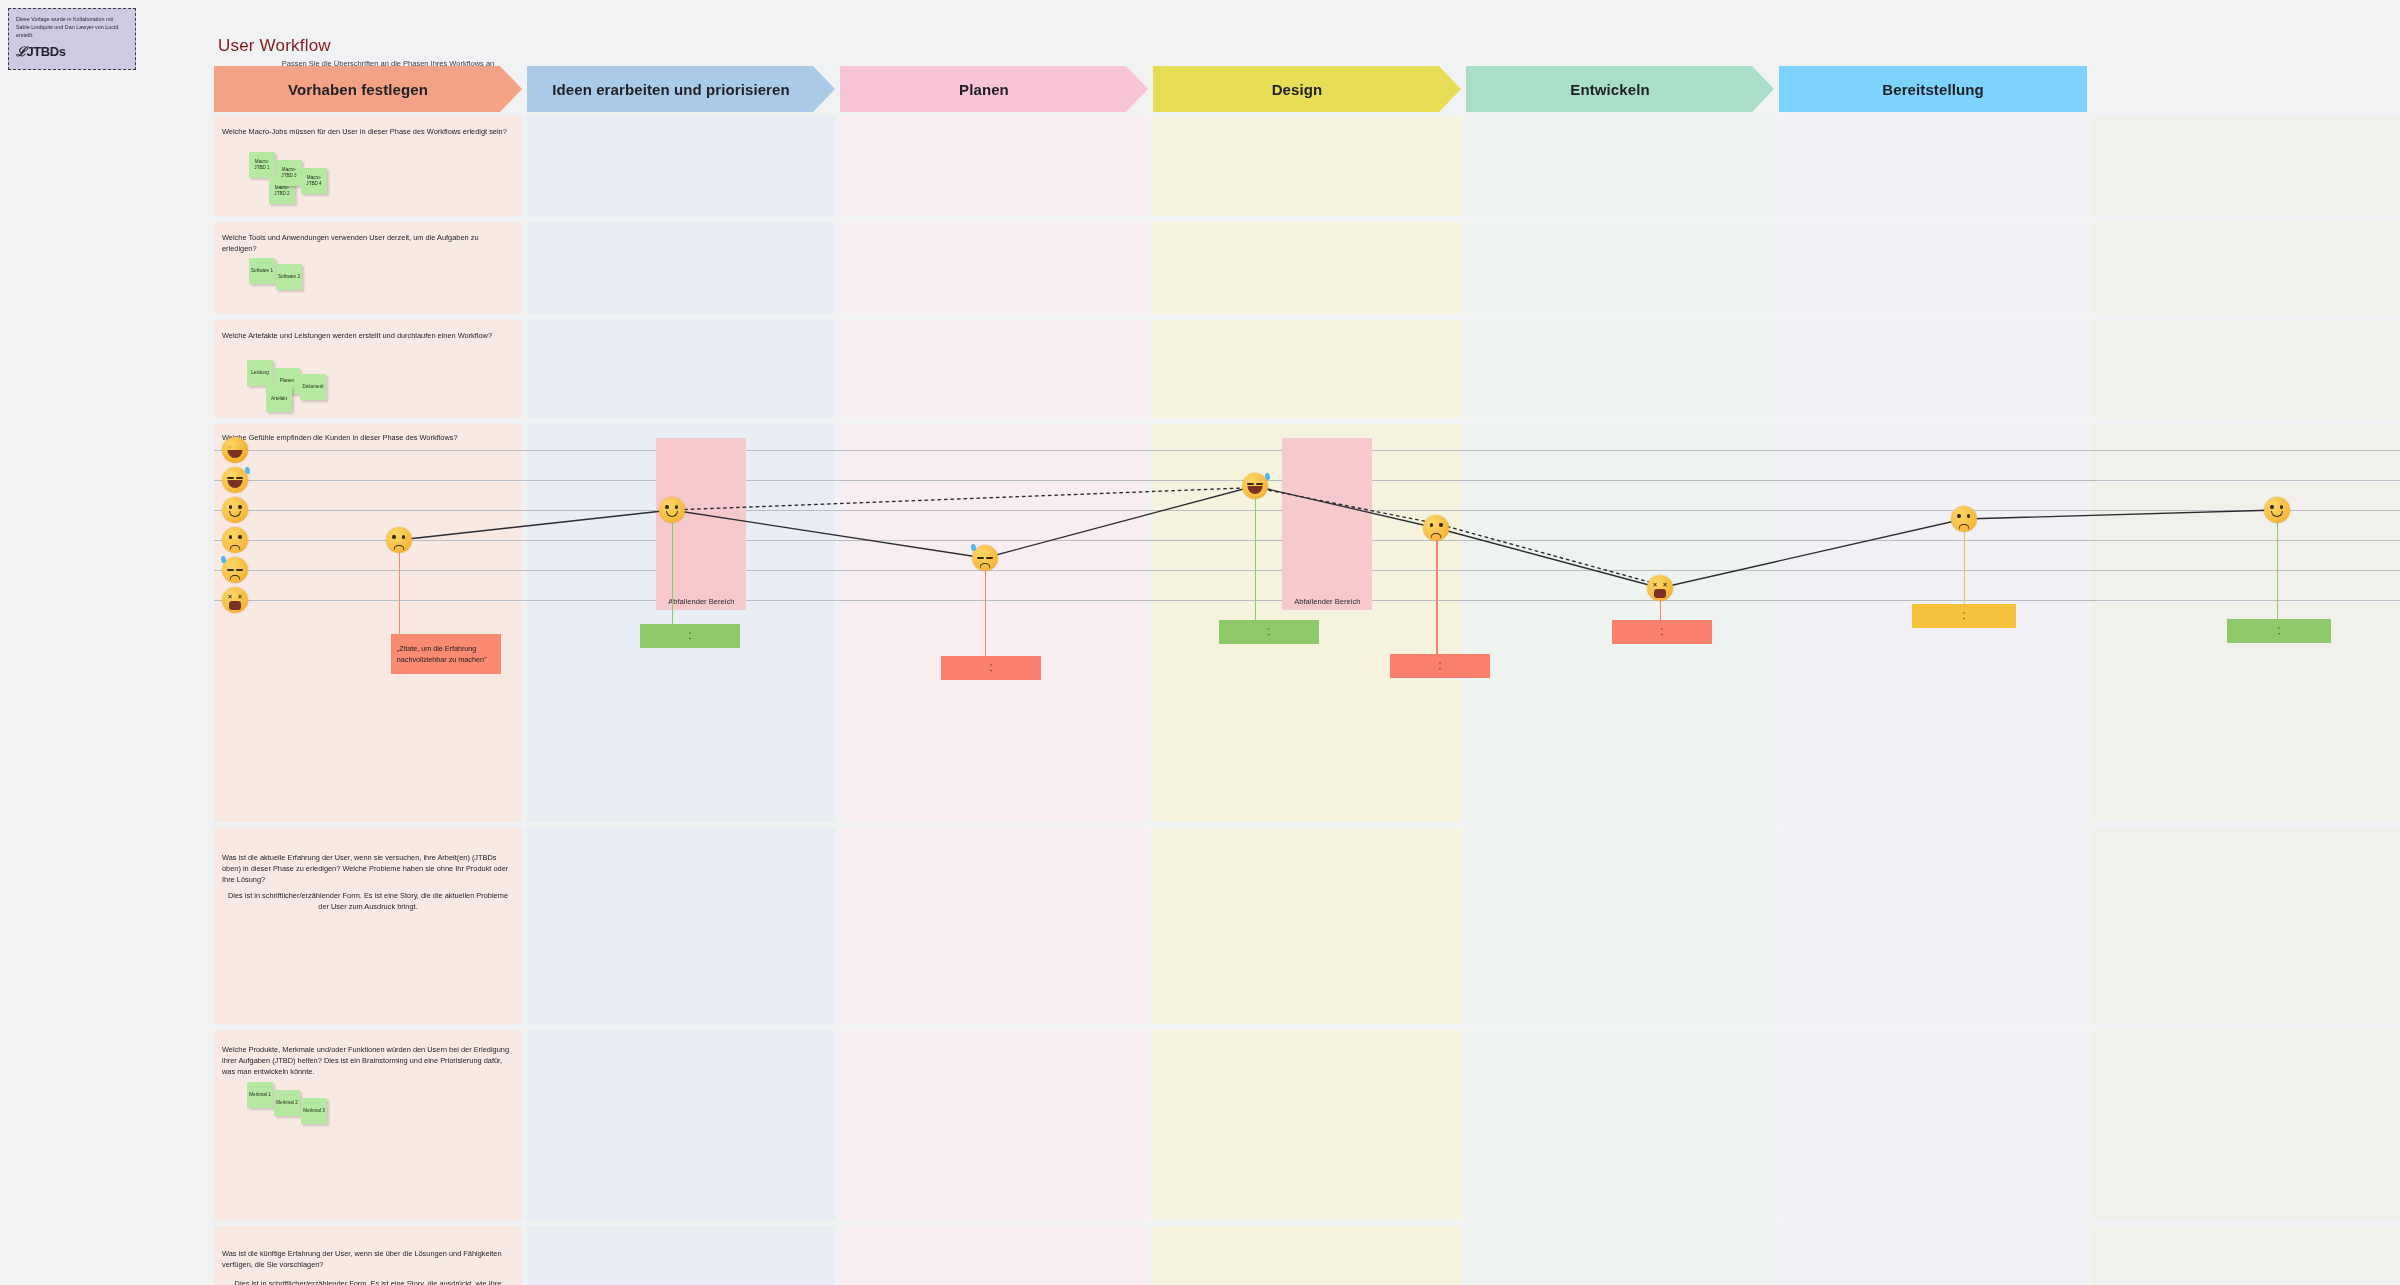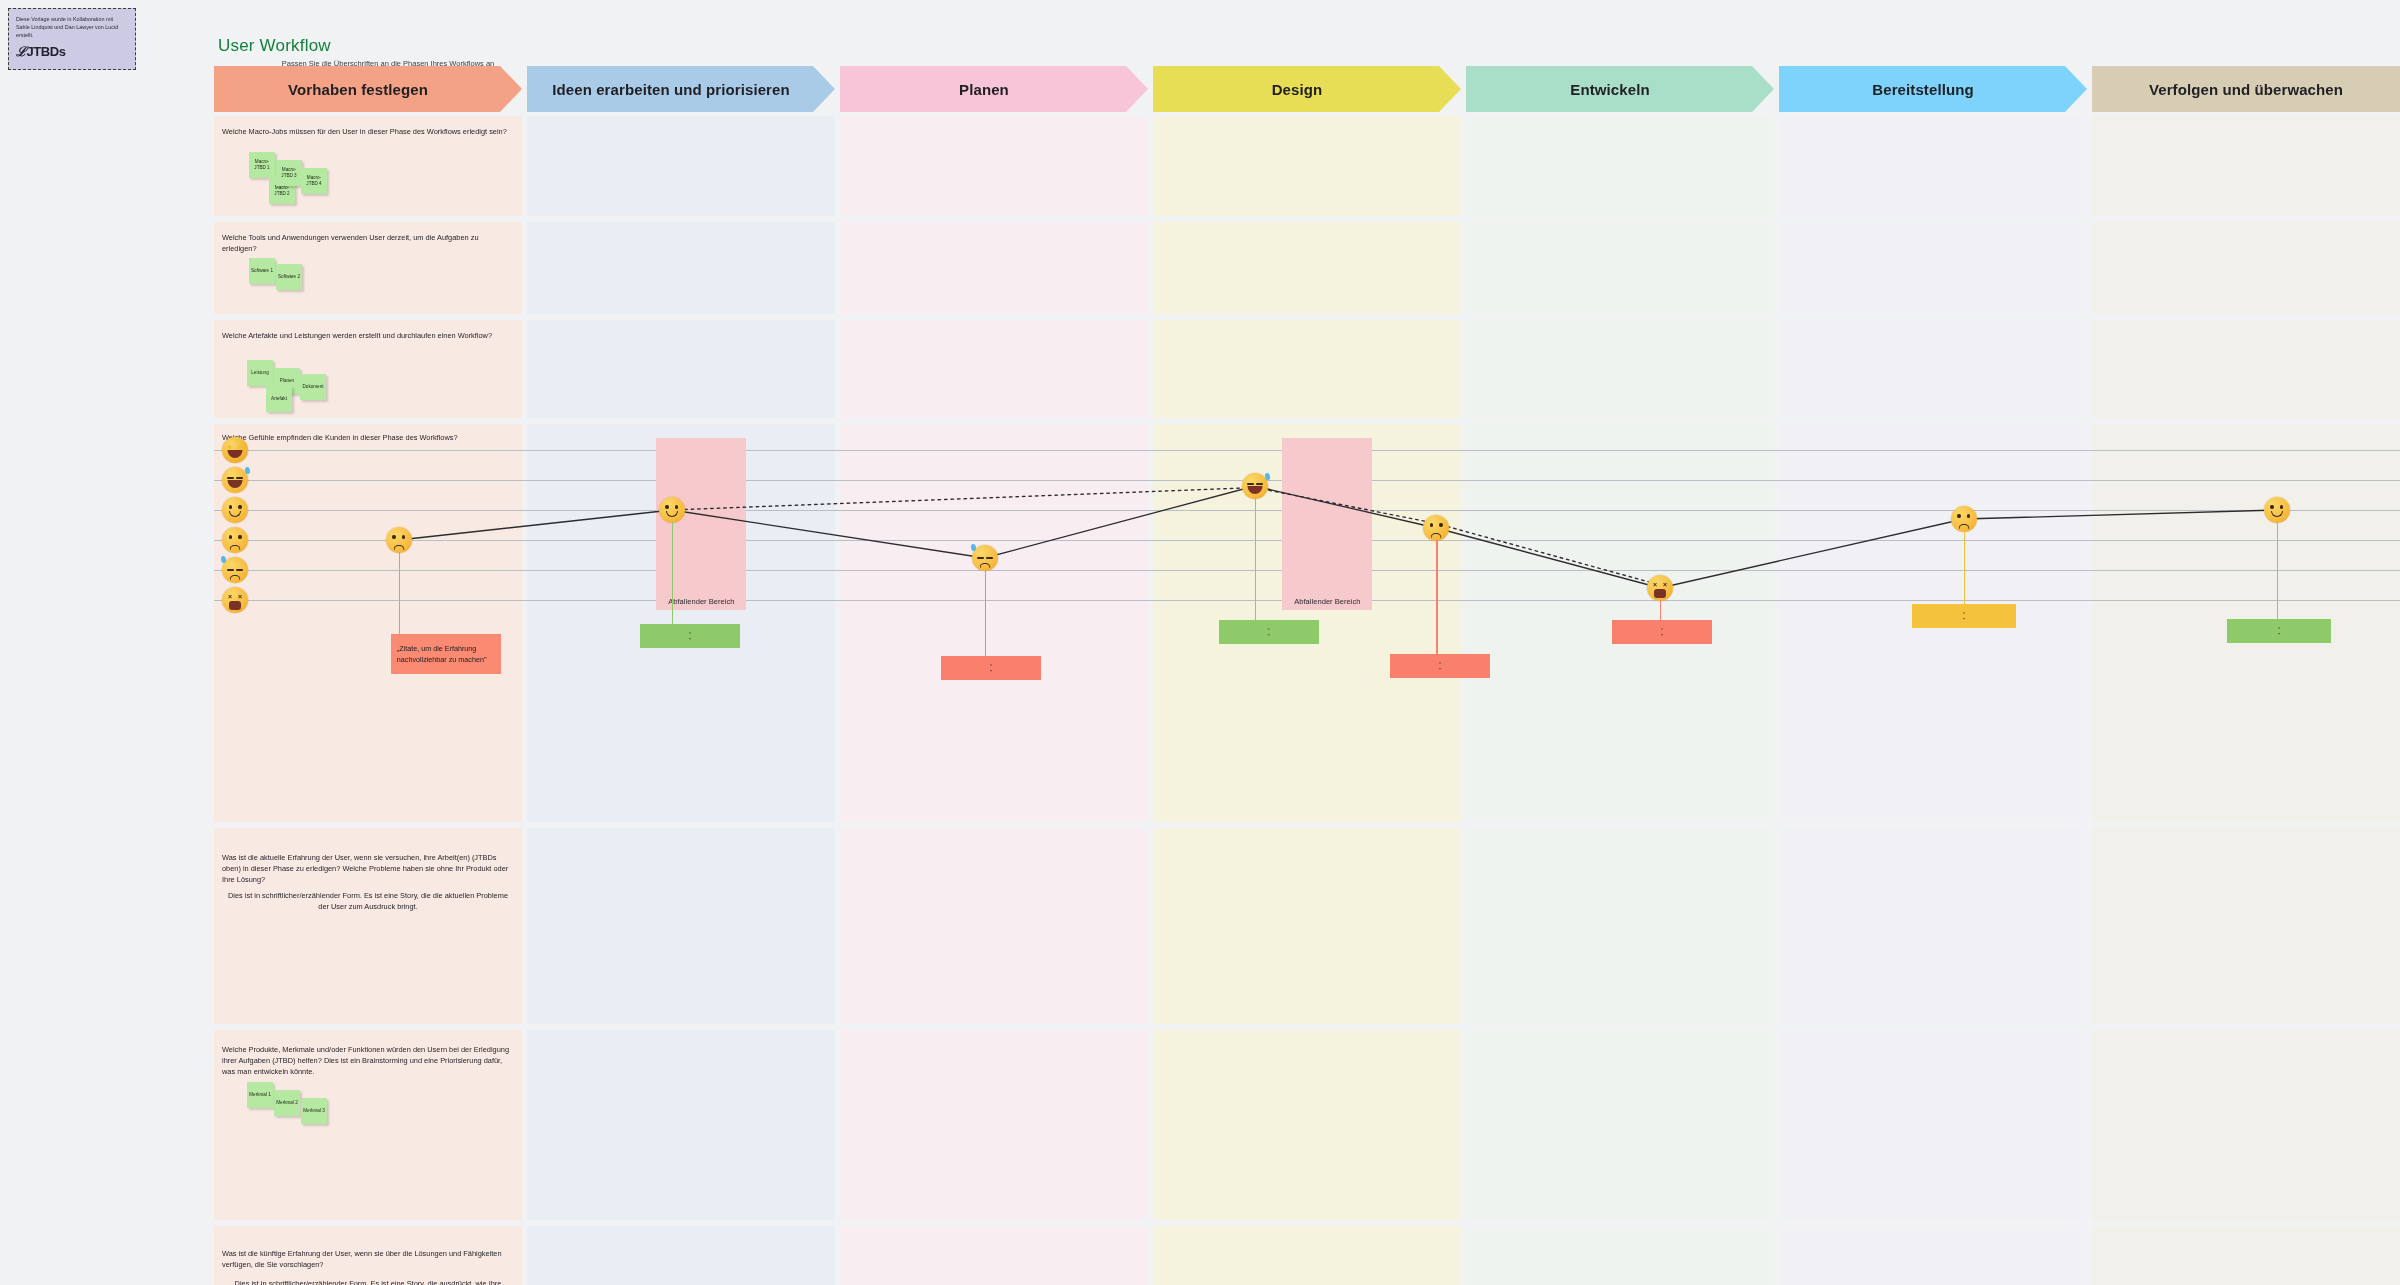--- a/index.html
+++ b/index.html
@@ -21,21 +21,21 @@
     font-size:5.4px; line-height:1.5; color:#2c2c38; white-space:pre-line;
   }
   #attribution .attr-logo {
     margin-top:3px; font-size:13px; font-weight:bold; color:#23232e;
     letter-spacing:-0.4px;
   }
   #attribution .attr-logo .mark { font-style:italic; font-weight:bold; }
 
   
   #title-block { position:absolute; left:218px; top:36px; width:340px; }
-  #title-block .wf-title { font-size:17px; color:#15803d; letter-spacing:.2px; }
+  #title-block .wf-title { font-size:17px; color:#7f1d1d; letter-spacing:.2px; }
   #title-block .wf-sub {
     font-size:7.5px; color:#3c3c42; text-align:center; margin-top:3px;
     line-height:1.35; padding:0 22px;
   }
 
   
   #board { position:absolute; left:214px; top:66px; width:2186px; height:1219px; }
 
   
   #headers { position:absolute; left:0; top:0; width:100%; height:46px; display:flex; }
@@ -190,23 +190,20 @@
       </div>
       <div class="chev" style="width: 308px; background: rgb(232, 222, 86);">
         <div class="chev-label">Design</div>
       </div>
       <div class="chev" style="width: 308px; background: rgb(169, 223, 200);">
         <div class="chev-label">Entwickeln</div>
       </div>
       <div class="chev" style="width: 308px; background: #7dd3fc;">
         <div class="chev-label">Bereitstellung</div>
       </div>
-      <div class="chev" style="width: 308px; background: rgb(214, 205, 180);">
-        <div class="chev-label">Verfolgen und überwachen</div>
-      </div>
     </div>
   <div id="emochart">
       <div class="gridline" style="top: 384px;"></div>
       <div class="gridline" style="top: 414px;"></div>
       <div class="gridline" style="top: 444px;"></div>
       <div class="gridline" style="top: 474px;"></div>
       <div class="gridline" style="top: 504px;"></div>
       <div class="gridline" style="top: 534px;"></div>
       <div class="zone" style="left: 442.36px; top: 372px; width: 90px; height: 172px;"></div>
       <div class="zone-label" style="left: 442.36px; width: 90px; top: 531px;">Abfallender Bereich</div>

